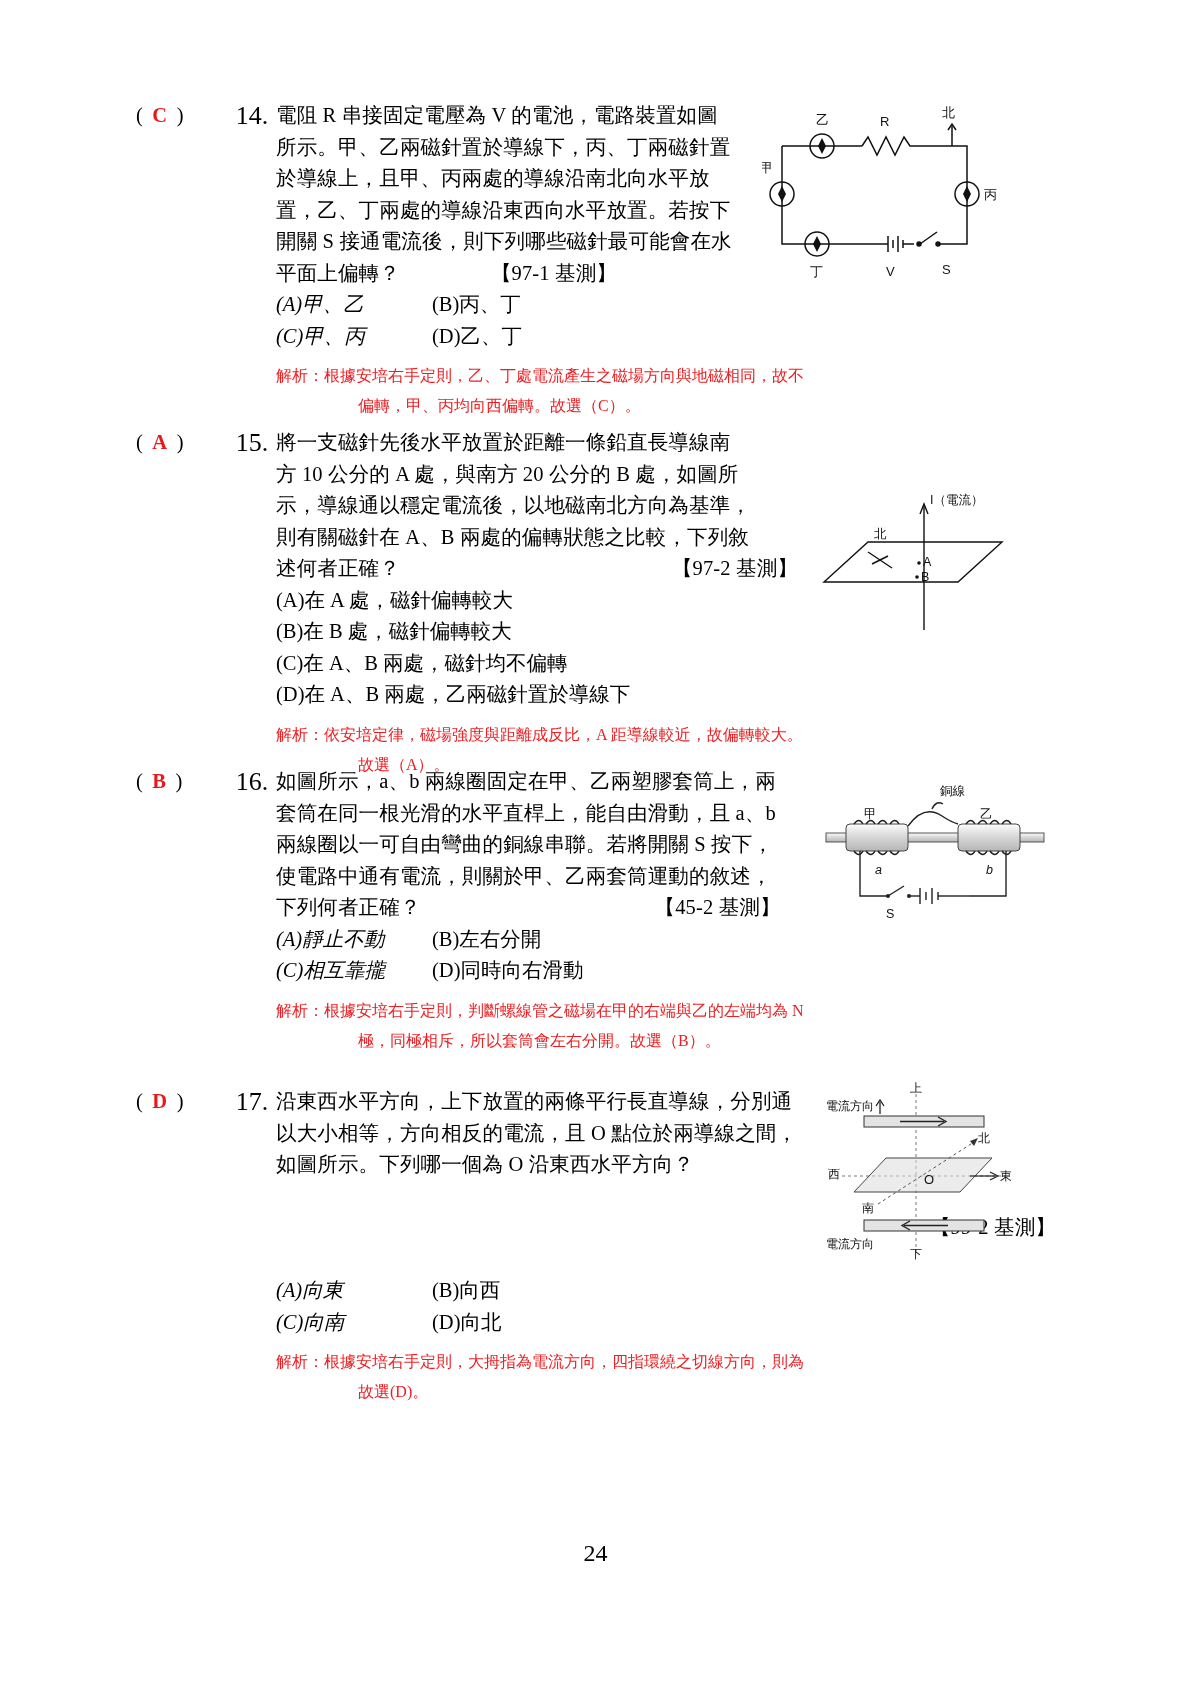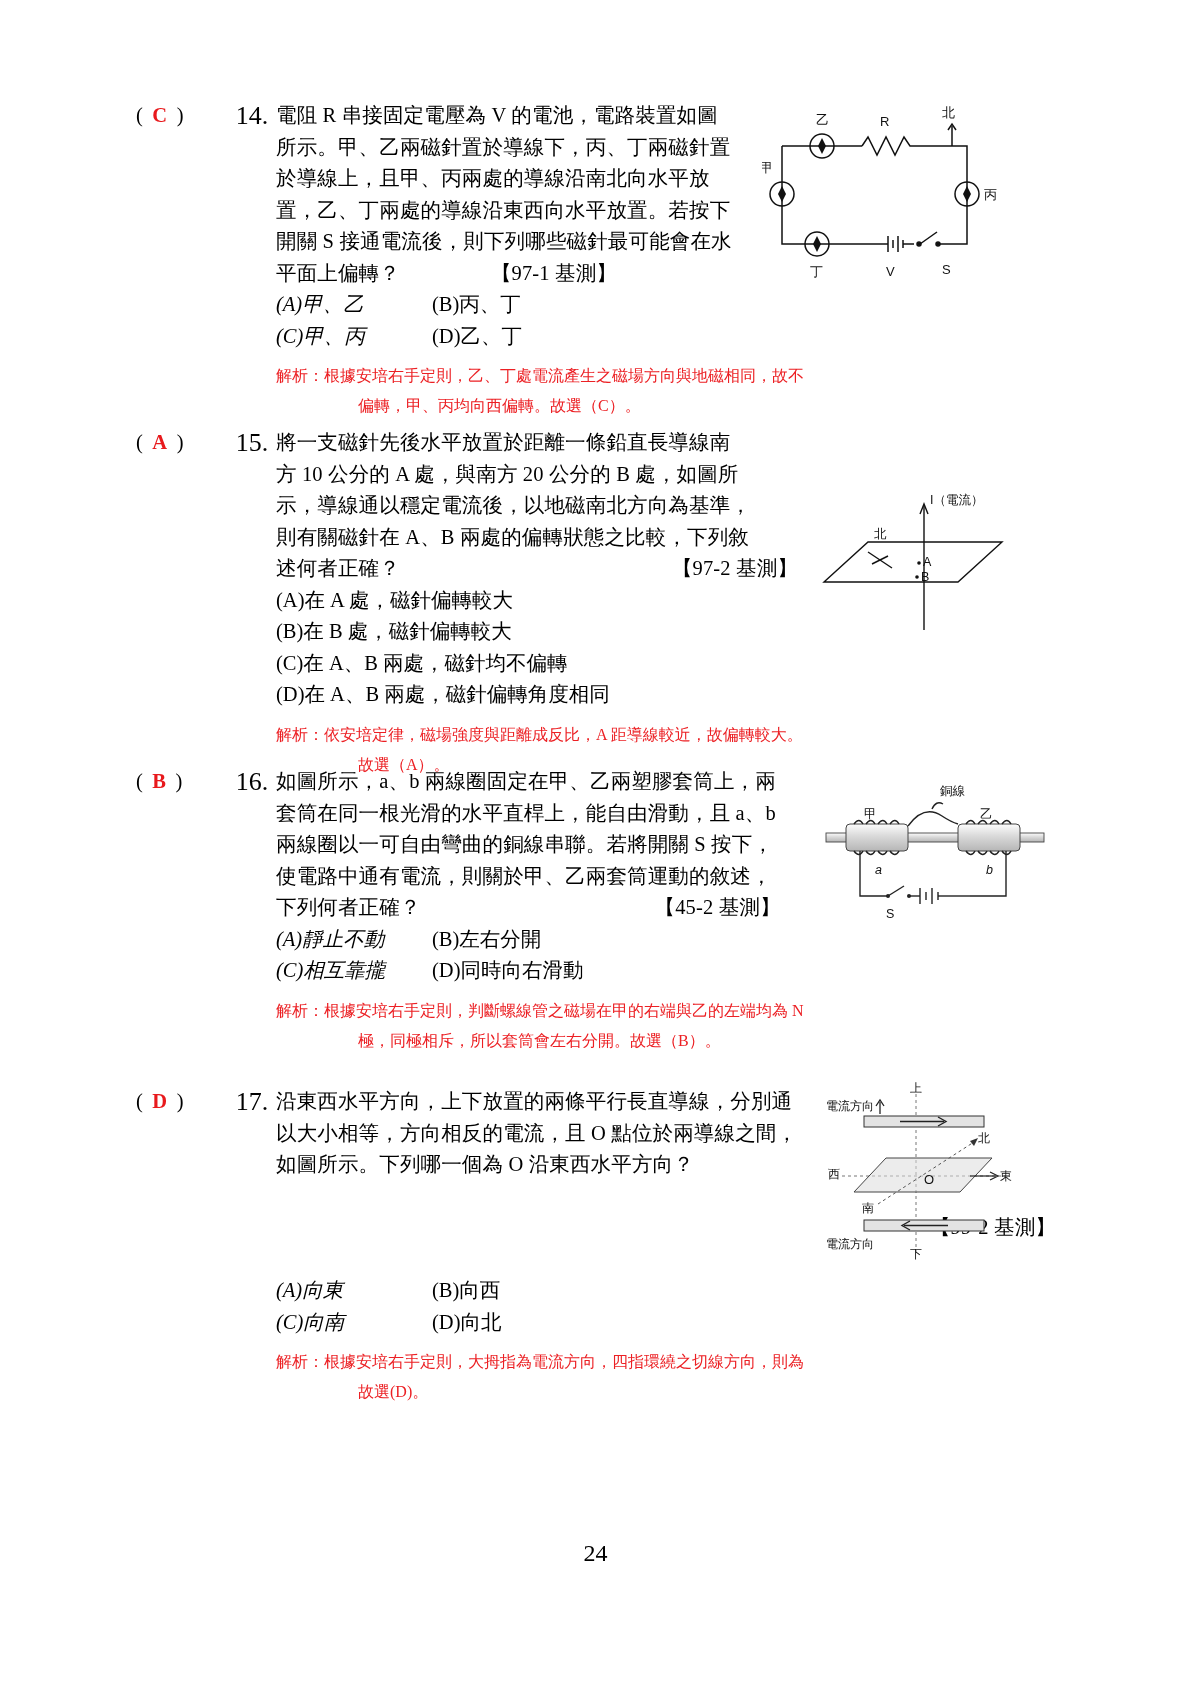--- a/index.html
+++ b/index.html
@@ -218,21 +218,21 @@
         <div class="opt-line">
           <span>(A)在 A 處，磁針偏轉較大</span>
         </div>
         <div class="opt-line">
           <span>(B)在 B 處，磁針偏轉較大</span>
         </div>
         <div class="opt-line">
           <span>(C)在 A、B 兩處，磁針均不偏轉</span>
         </div>
         <div class="opt-line">
-          <span>(D)在 A、B 兩處，磁針偏轉角度相同</span>
+          <span>(D)在 A、B 兩處，乙兩磁針置於導線下</span>
         </div>
         <div class="exp">
           <div class="exp-row">
             <span class="exp-label">解析：</span>
             <span>依安培定律，磁場強度與距離成反比，A 距導線較近，故偏轉較大。</span>
           </div>
           <div class="exp-row">
             <span class="exp-indent"></span>
             <span>故選（A）。</span>
           </div>

